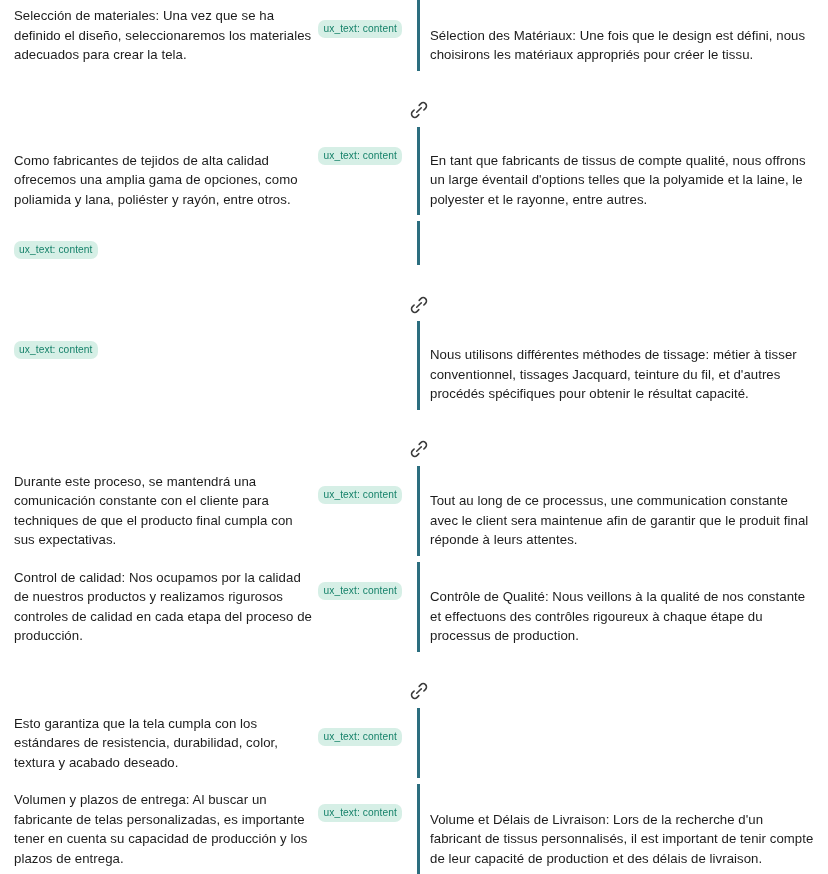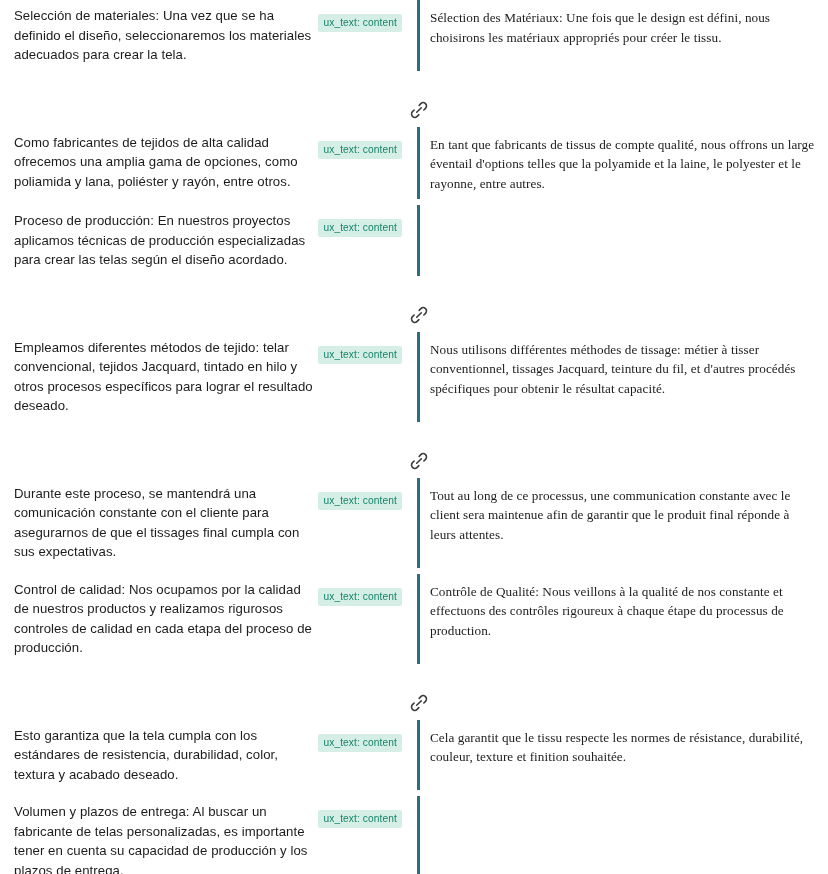--- a/index.html
+++ b/index.html
@@ -33,32 +33,31 @@
   
   .seg-row {
     display: flex;
     width: 828px;
     align-items: stretch;
   }
 
   .seg-cell {
     position: relative;
     display: flex;
-    align-items: flex-start;
+    align-items: flex-end;
   }
 
   .seg-cell.source {
     width: 414px;
     padding: 6px 12px 6px 14px;
   }
 
   .seg-cell.target {
     width: 414px;
-    padding: 8px 10px 6px 16px;
-    font-family: Liberation Serif, serif;
+    padding: 24px 10px 6px 16px;
   }
 
   
   .seg-bar {
     position: absolute;
     left: 3px;
     top: 0;
     bottom: 0;
     width: 3px;
     background: #2c6e7f;
@@ -74,27 +73,27 @@
 
   .seg-cell.source .seg-text {
     padding-right: 4px;
     flex: 1 1 auto;
   }
 
   
   .badge {
     flex: 0 0 auto;
     align-self: flex-start;
-    margin-top: 8px;
+    margin-top: 14px;
     background: #d6efe6;
     color: #16826a;
     font-size: 10.2px;
     line-height: 14px;
     padding: 2px 5px 2px 5px;
-    border-radius: 2px;
+    border-radius: 7px;
     white-space: nowrap;
     letter-spacing: 0.01em;
   }
 
   
   .link-sep {
     position: relative;
     width: 828px;
     height: 34px;
   }
@@ -163,45 +162,43 @@
             <span class="badge">ux_text: content</span>
           </div>
           <div class="seg-cell target">
             <div class="seg-bar"></div>
             <div class="seg-text">En tant que fabricants de tissus de compte qualité, nous offrons un large éventail d'options telles que la polyamide et la laine, le polyester et le rayonne, entre autres.</div>
           </div>
         </div>
         <div class="gap-sm"></div>
         <div class="seg-row">
           <div class="seg-cell source">
-            <div class="seg-text">Proceso de producción: En nuestros proyectos aplicamos técnicas de producción especializadas para crear las telas según el diseño acordado.</div>
-            <span class="badge">ux_text: content</span>
-          </div>
-          <div class="seg-cell target">
-            <div class="seg-bar"></div>
-          </div>
-        </div>
-        <div class="gap-lg"></div>
-      </div>
-    </div>
-    <div class="link-sep">
-      <div class="bar-stub"></div>
-      <div class="link-icon">
-        <svg width="22" height="22" viewBox="0 0 24 24" fill="none" stroke="currentColor" stroke-width="1.7" stroke-linecap="round" stroke-linejoin="round">
-          <path d="M9.5 14.5 L14.5 9.5"></path>
-          <path d="M12.2 6.9 L14.0 5.1 a3.6 3.6 0 0 1 5.1 5.1 L17.3 12.0"></path>
-          <path d="M11.8 17.1 L10.0 18.9 a3.6 3.6 0 0 1 -5.1 -5.1 L6.7 12.0"></path>
-        </svg>
-      </div>
-    </div>
-    <div class="group">
-      <div class="group-body">
-        <div class="seg-row">
-          <div class="seg-cell source">
-            <div class="seg-text">Empleamos diferentes métodos de tejido: telar convencional, tejidos Jacquard, tintado en hilo y otros procesos específicos para lograr el resultado deseado.</div>
+            <span class="badge">ux_text: content</span>
+          </div>
+          <div class="seg-cell target">
+            <div class="seg-bar"></div>
+          </div>
+        </div>
+        <div class="gap-lg"></div>
+      </div>
+    </div>
+    <div class="link-sep">
+      <div class="bar-stub"></div>
+      <div class="link-icon">
+        <svg width="22" height="22" viewBox="0 0 24 24" fill="none" stroke="currentColor" stroke-width="1.7" stroke-linecap="round" stroke-linejoin="round">
+          <path d="M9.5 14.5 L14.5 9.5"></path>
+          <path d="M12.2 6.9 L14.0 5.1 a3.6 3.6 0 0 1 5.1 5.1 L17.3 12.0"></path>
+          <path d="M11.8 17.1 L10.0 18.9 a3.6 3.6 0 0 1 -5.1 -5.1 L6.7 12.0"></path>
+        </svg>
+      </div>
+    </div>
+    <div class="group">
+      <div class="group-body">
+        <div class="seg-row">
+          <div class="seg-cell source">
             <span class="badge">ux_text: content</span>
           </div>
           <div class="seg-cell target">
             <div class="seg-bar"></div>
             <div class="seg-text">Nous utilisons différentes méthodes de tissage: métier à tisser conventionnel, tissages Jacquard, teinture du fil, et d'autres procédés spécifiques pour obtenir le résultat capacité.</div>
           </div>
         </div>
         <div class="gap-lg"></div>
       </div>
     </div>
@@ -212,21 +209,21 @@
           <path d="M9.5 14.5 L14.5 9.5"></path>
           <path d="M12.2 6.9 L14.0 5.1 a3.6 3.6 0 0 1 5.1 5.1 L17.3 12.0"></path>
           <path d="M11.8 17.1 L10.0 18.9 a3.6 3.6 0 0 1 -5.1 -5.1 L6.7 12.0"></path>
         </svg>
       </div>
     </div>
     <div class="group">
       <div class="group-body">
         <div class="seg-row">
           <div class="seg-cell source">
-            <div class="seg-text">Durante este proceso, se mantendrá una comunicación constante con el cliente para asegurarnos de que el tissages final cumpla con sus expectativas.</div>
+            <div class="seg-text">Durante este proceso, se mantendrá una comunicación constante con el cliente para techniques de que el producto final cumpla con sus expectativas.</div>
             <span class="badge">ux_text: content</span>
           </div>
           <div class="seg-cell target">
             <div class="seg-bar"></div>
             <div class="seg-text">Tout au long de ce processus, une communication constante avec le client sera maintenue afin de garantir que le produit final réponde à leurs attentes.</div>
           </div>
         </div>
         <div class="gap-sm"></div>
         <div class="seg-row">
           <div class="seg-cell source">
@@ -253,28 +250,28 @@
     </div>
     <div class="group">
       <div class="group-body">
         <div class="seg-row">
           <div class="seg-cell source">
             <div class="seg-text">Esto garantiza que la tela cumpla con los estándares de resistencia, durabilidad, color, textura y acabado deseado.</div>
             <span class="badge">ux_text: content</span>
           </div>
           <div class="seg-cell target">
             <div class="seg-bar"></div>
-            <div class="seg-text">Cela garantit que le tissu respecte les normes de résistance, durabilité, couleur, texture et finition souhaitée.</div>
           </div>
         </div>
         <div class="gap-sm"></div>
         <div class="seg-row">
           <div class="seg-cell source">
             <div class="seg-text">Volumen y plazos de entrega: Al buscar un fabricante de telas personalizadas, es importante tener en cuenta su capacidad de producción y los plazos de entrega.</div>
             <span class="badge">ux_text: content</span>
           </div>
           <div class="seg-cell target">
             <div class="seg-bar"></div>
+            <div class="seg-text">Volume et Délais de Livraison: Lors de la recherche d'un fabricant de tissus personnalisés, il est important de tenir compte de leur capacité de production et des délais de livraison.</div>
           </div>
         </div>
       </div>
     </div>
   </div>
 
 </body></html>

